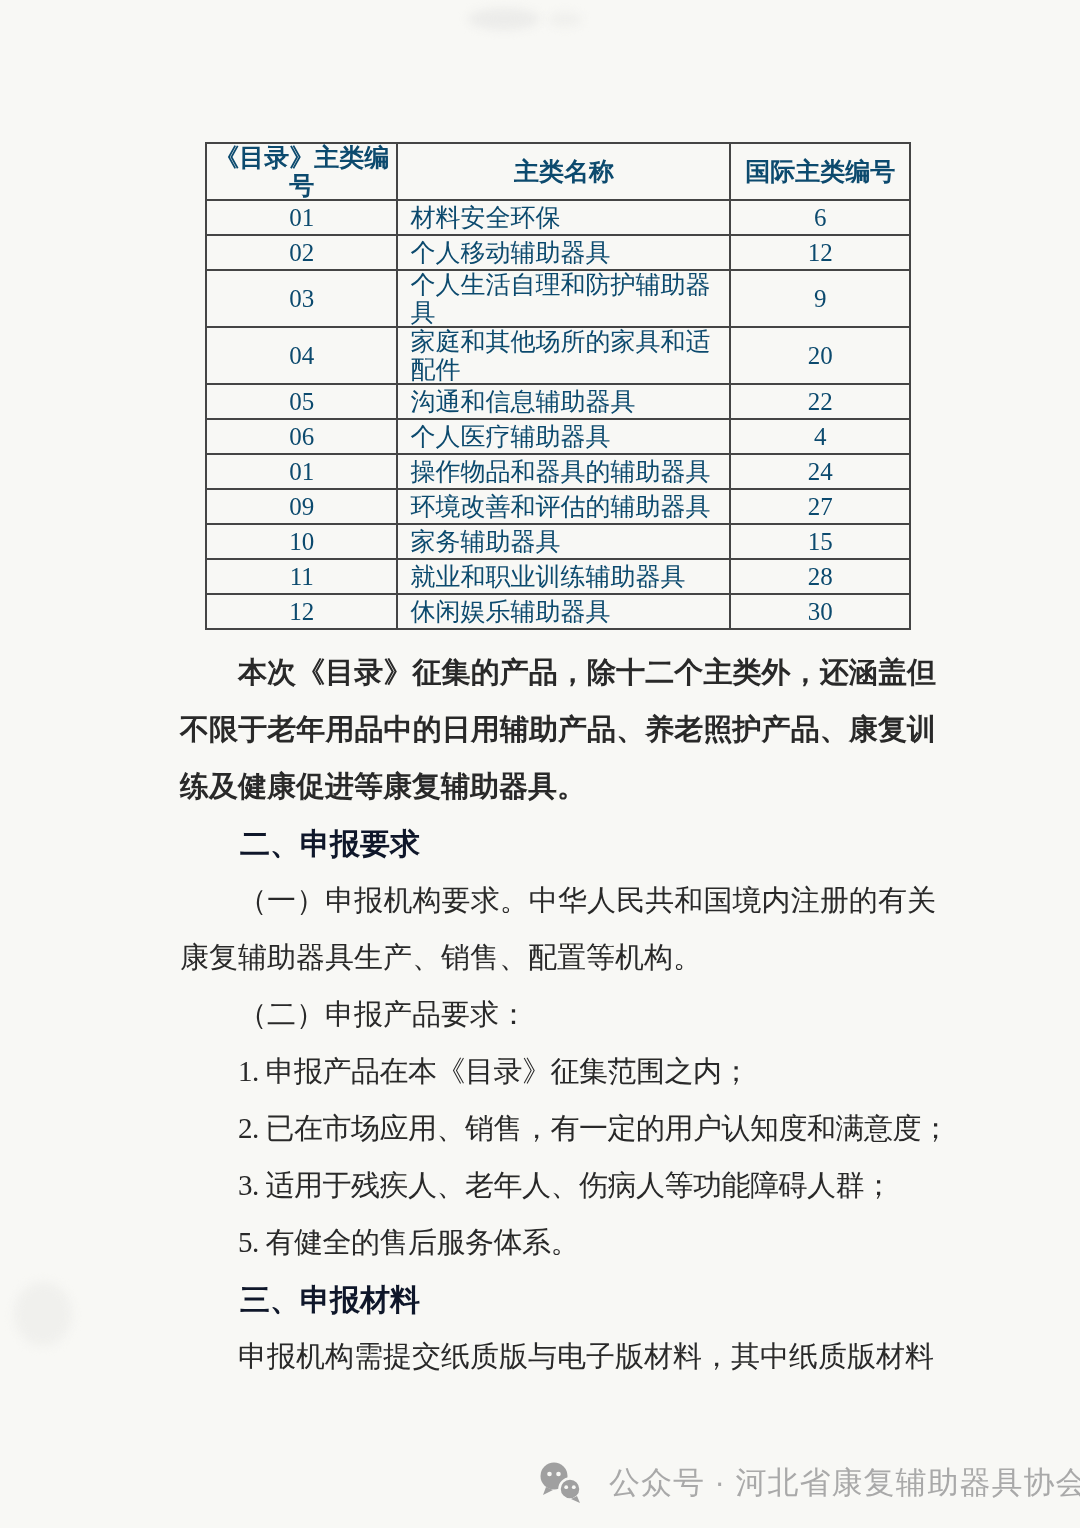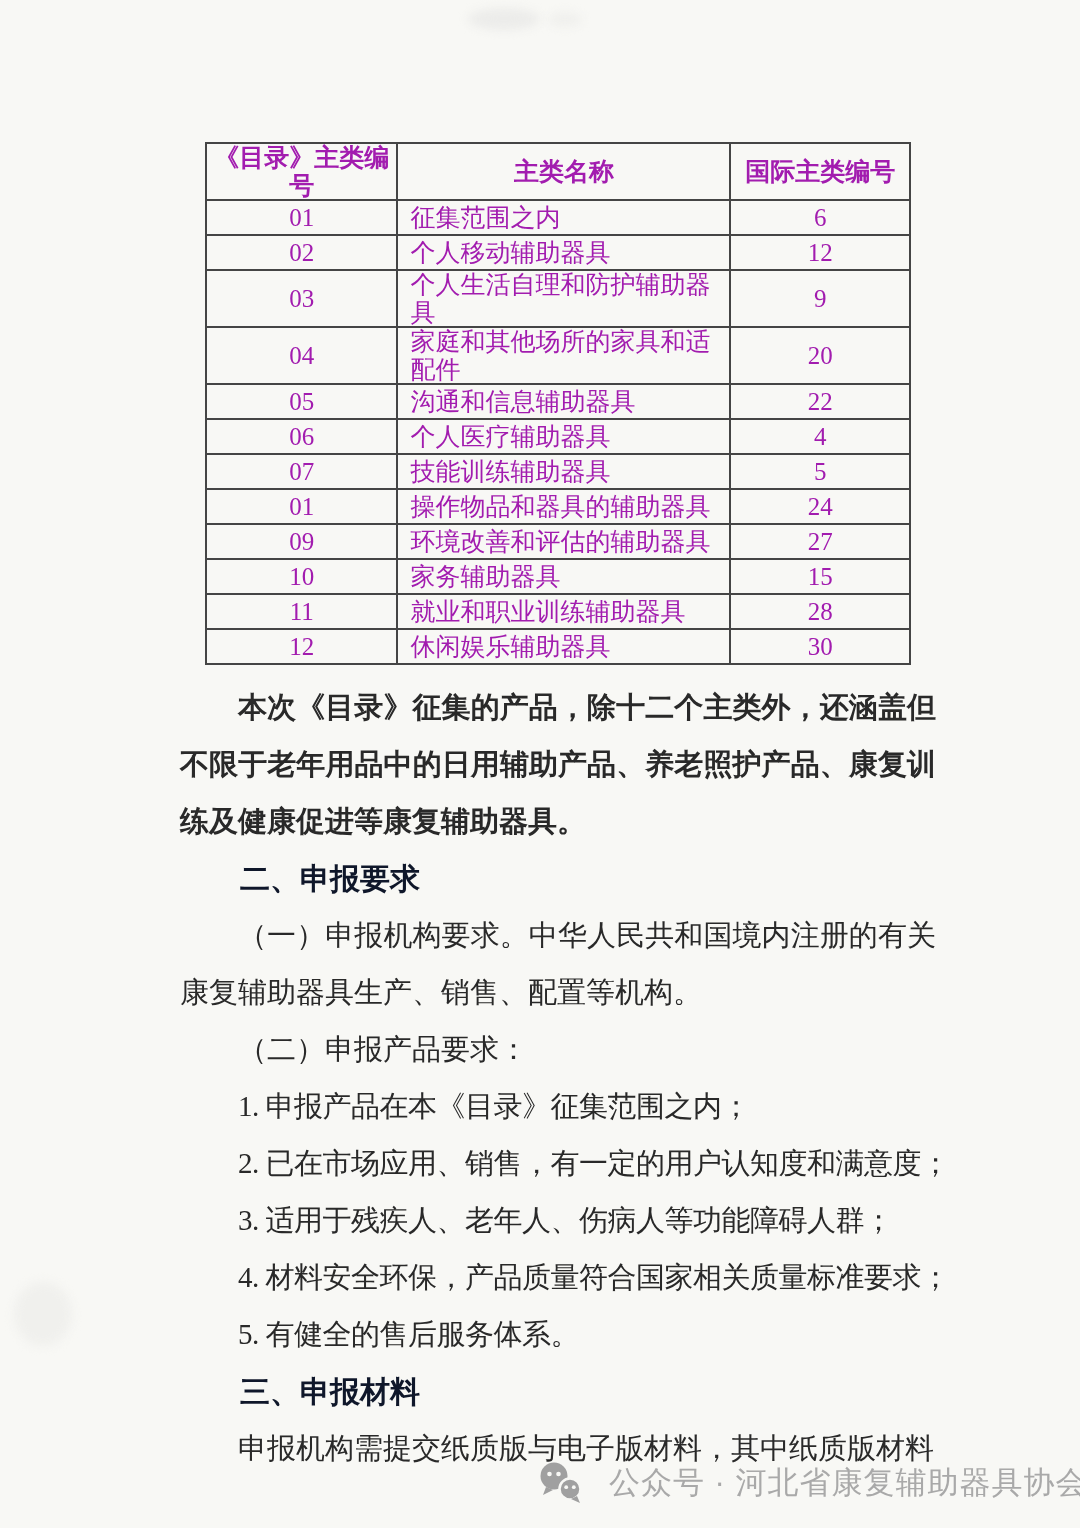--- a/index.html
+++ b/index.html
@@ -24,21 +24,21 @@
     left: 180px;
     top: 142px;
     width: 756px;
   }
 
   table.cat {
     width: 706px;
     margin-left: 25px;
     border-collapse: collapse;
     font-size: 25px;
-    color: #a21caf;
+    color: #0c4a6e;
   }
   table.cat th, table.cat td {
     border: 2px solid #454545;
     text-align: center;
     padding: 0 4px;
     height: 35px;
     font-weight: normal;
     line-height: 1.1;
   }
   table.cat thead th { font-weight: bold; height: 33px; }
@@ -101,21 +101,21 @@
       <thead>
         <tr>
           <th>《目录》主类编号</th>
           <th>主类名称</th>
           <th>国际主类编号</th>
         </tr>
       </thead>
       <tbody>
         <tr>
             <td>01</td>
-            <td class="name">征集范围之内</td>
+            <td class="name">材料安全环保</td>
             <td>6</td>
           </tr>
         <tr>
             <td>02</td>
             <td class="name">个人移动辅助器具</td>
             <td>12</td>
           </tr>
         <tr>
             <td>03</td>
             <td class="name">个人生活自理和防护辅助器具</td>
@@ -130,25 +130,20 @@
             <td>05</td>
             <td class="name">沟通和信息辅助器具</td>
             <td>22</td>
           </tr>
         <tr>
             <td>06</td>
             <td class="name">个人医疗辅助器具</td>
             <td>4</td>
           </tr>
         <tr>
-            <td>07</td>
-            <td class="name">技能训练辅助器具</td>
-            <td>5</td>
-          </tr>
-        <tr>
             <td>01</td>
             <td class="name">操作物品和器具的辅助器具</td>
             <td>24</td>
           </tr>
         <tr>
             <td>09</td>
             <td class="name">环境改善和评估的辅助器具</td>
             <td>27</td>
           </tr>
         <tr>
@@ -173,21 +168,20 @@
 
     <h2 class="sec">二、申报要求</h2>
 
     <p class="body-text indent">（一）申报机构要求。中华人民共和国境内注册的有关康复辅助器具生产、销售、配置等机构。</p>
 
     <p class="body-text indent">（二）申报产品要求：</p>
 
     <p class="body-text indent li">1. 申报产品在本《目录》征集范围之内；</p>
     <p class="body-text indent li">2. 已在市场应用、销售，有一定的用户认知度和满意度；</p>
     <p class="body-text indent li">3. 适用于残疾人、老年人、伤病人等功能障碍人群；</p>
-    <p class="body-text indent li">4. 材料安全环保，产品质量符合国家相关质量标准要求；</p>
     <p class="body-text indent li">5. 有健全的售后服务体系。</p>
 
     <h2 class="sec">三、申报材料</h2>
 
     <p class="body-text indent">申报机构需提交纸质版与电子版材料，其中纸质版材料</p>
 
   </div>
 
   <div class="watermark">
     <svg width="48" height="42" viewBox="0 0 48 42">

